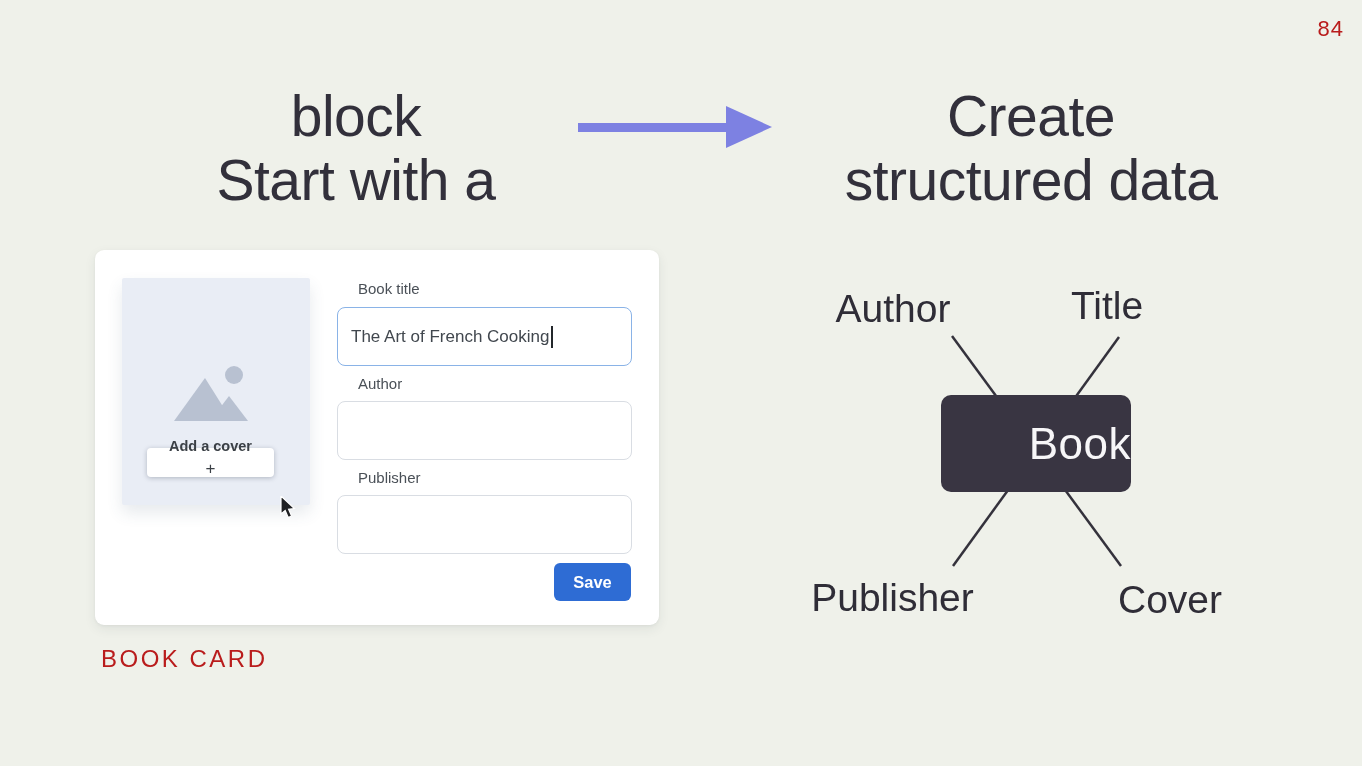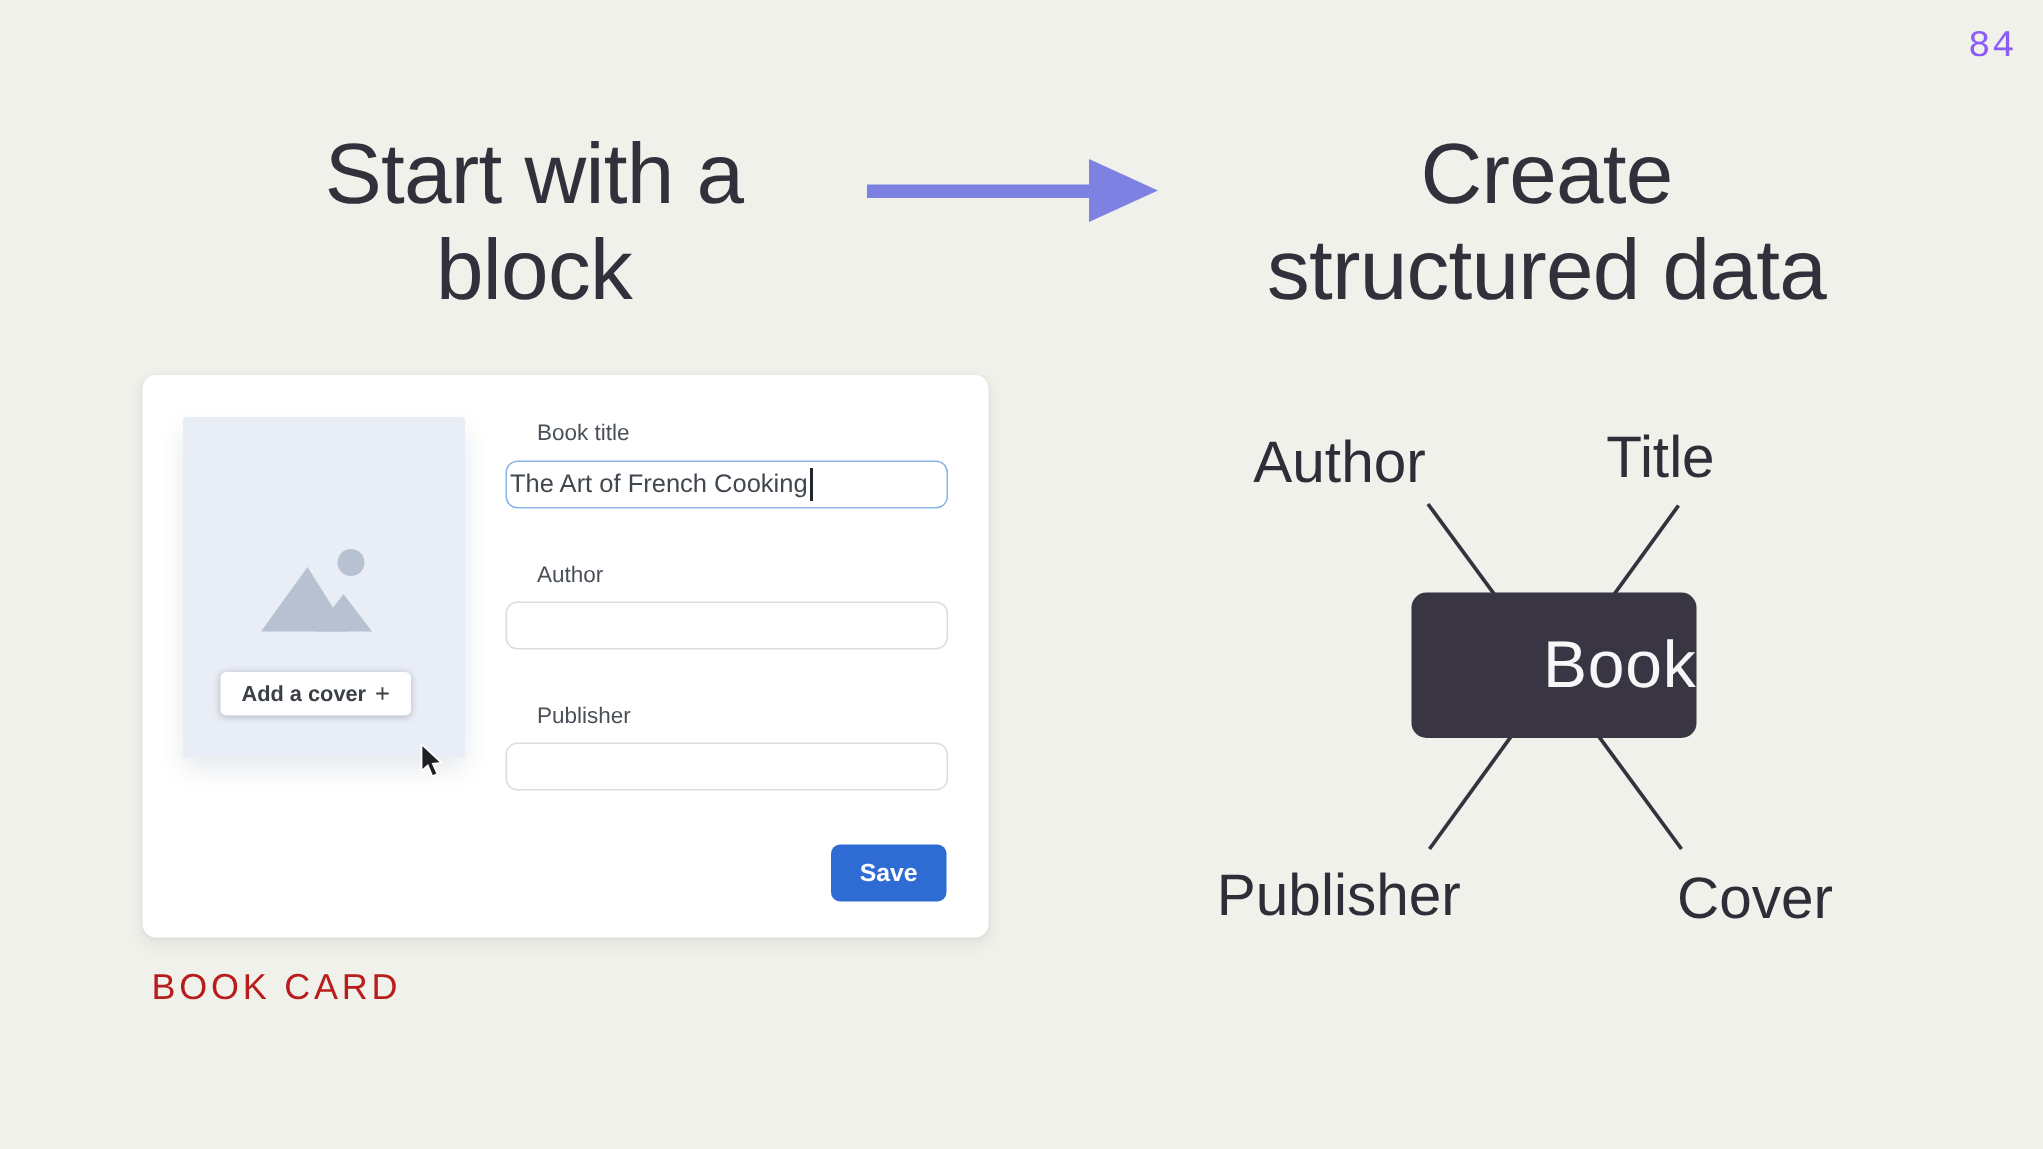--- a/index.html
+++ b/index.html
@@ -7,21 +7,21 @@
     width:1362px;height:766px;overflow:hidden;
     background:#eff1ea;
     font-family:"Liberation Sans", sans-serif;
     position:relative;
   }
   .stage{position:absolute;inset:0;width:1362px;height:766px;}
 
   
   .page-number{
     position:absolute;top:16px;right:18px;
-    font-size:25px;color:#8b5cf6;letter-spacing:1px;font-family:Liberation Mono, monospace;
+    font-size:22px;color:#b91c1c;letter-spacing:1px;
   }
 
   
   .heading{
     position:absolute;text-align:center;
     color:#32303b;font-size:57px;line-height:64px;font-weight:500;
     letter-spacing:-0.5px;
   }
   .heading-left{left:130px;top:84px;width:452px;}
   .heading-right{left:800px;top:84px;width:462px;}
@@ -40,37 +40,37 @@
     background:#e9edf5;border-radius:2px;
     box-shadow:0 8px 16px rgba(60,80,110,0.12);
   }
   .mountain-wrap{position:absolute;left:50%;top:86px;transform:translateX(-50%);width:88px;height:58px;}
   .add-cover-btn{
     position:absolute;left:25px;top:170px;width:127px;height:29px;
     background:#ffffff;border:none;border-radius:4px;
     box-shadow:0 1px 5px rgba(30,40,60,0.28);
     font-family:"Liberation Sans", sans-serif;
     font-size:14.5px;font-weight:600;color:#3b4046;
-    display:flex;align-items:center;justify-content:center;gap:6px;
-    cursor:pointer;padding:0;
+    display:flex;align-items:center;justify-content:flex-end;gap:6px;
+    cursor:pointer;padding:0;flex-direction:column;
   }
   .plus-glyph{font-size:17px;font-weight:400;color:#3b4046;line-height:1;}
   .cursor-wrap{position:absolute;left:158px;top:218px;width:18px;height:24px;z-index:5;}
 
   .field-col{position:absolute;left:242px;top:0;width:295px;height:100%;}
   .field-label{
     position:absolute;left:1px;
     font-size:15px;color:#4a5057;margin-left:20px;
   }
   .lbl-1{top:30px;} .lbl-2{top:125px;} .lbl-3{top:219px;}
   .text-input{
-    position:absolute;left:0;width:295px;height:32px;box-sizing:border-box;
+    position:absolute;left:0;width:295px;height:59px;box-sizing:border-box;
     border:1px solid #d9dde3;border-radius:8px;background:#fff;
     font-family:"Liberation Sans", sans-serif;
-    font-size:17px;color:#41474e;padding:0 2px;outline:none;
+    font-size:17px;color:#41474e;padding:0 13px;outline:none;
   }
   .input-1{top:57px;border:1.5px solid #8ab3e7;display:flex;align-items:center;}
   .input-2{top:151px;} .input-3{top:245px;}
   .caret{display:inline-block;width:1.5px;height:22px;background:#23272b;margin-left:2px;vertical-align:middle;}
   .save-btn{
     position:absolute;left:459px;top:313px;width:77px;height:38px;
     background:#2e6cd4;border:none;border-radius:6px;
     font-family:"Liberation Sans", sans-serif;
     color:#ffffff;font-size:16.5px;font-weight:700;
     display:flex;align-items:center;justify-content:center;cursor:pointer;
@@ -98,22 +98,22 @@
   .attr-cover{left:1085px;top:578px;width:170px;}
 </style>
 </head>
 <body>
 
 <div class="stage">
 
   <div class="page-number">84</div>
 
   <div class="heading heading-left">
+    <div>block</div>
     <div>Start with a</div>
-    <div>block</div>
   </div>
 
   <div class="arrow-wrap">
     <svg width="198" height="46" viewBox="0 0 198 46">
       <rect x="2" y="19" width="152" height="9" fill="#7d81e2"></rect>
       <polygon points="150,2 196,23 150,44" fill="#7d81e2"></polygon>
     </svg>
   </div>
 
   <div class="heading heading-right">

